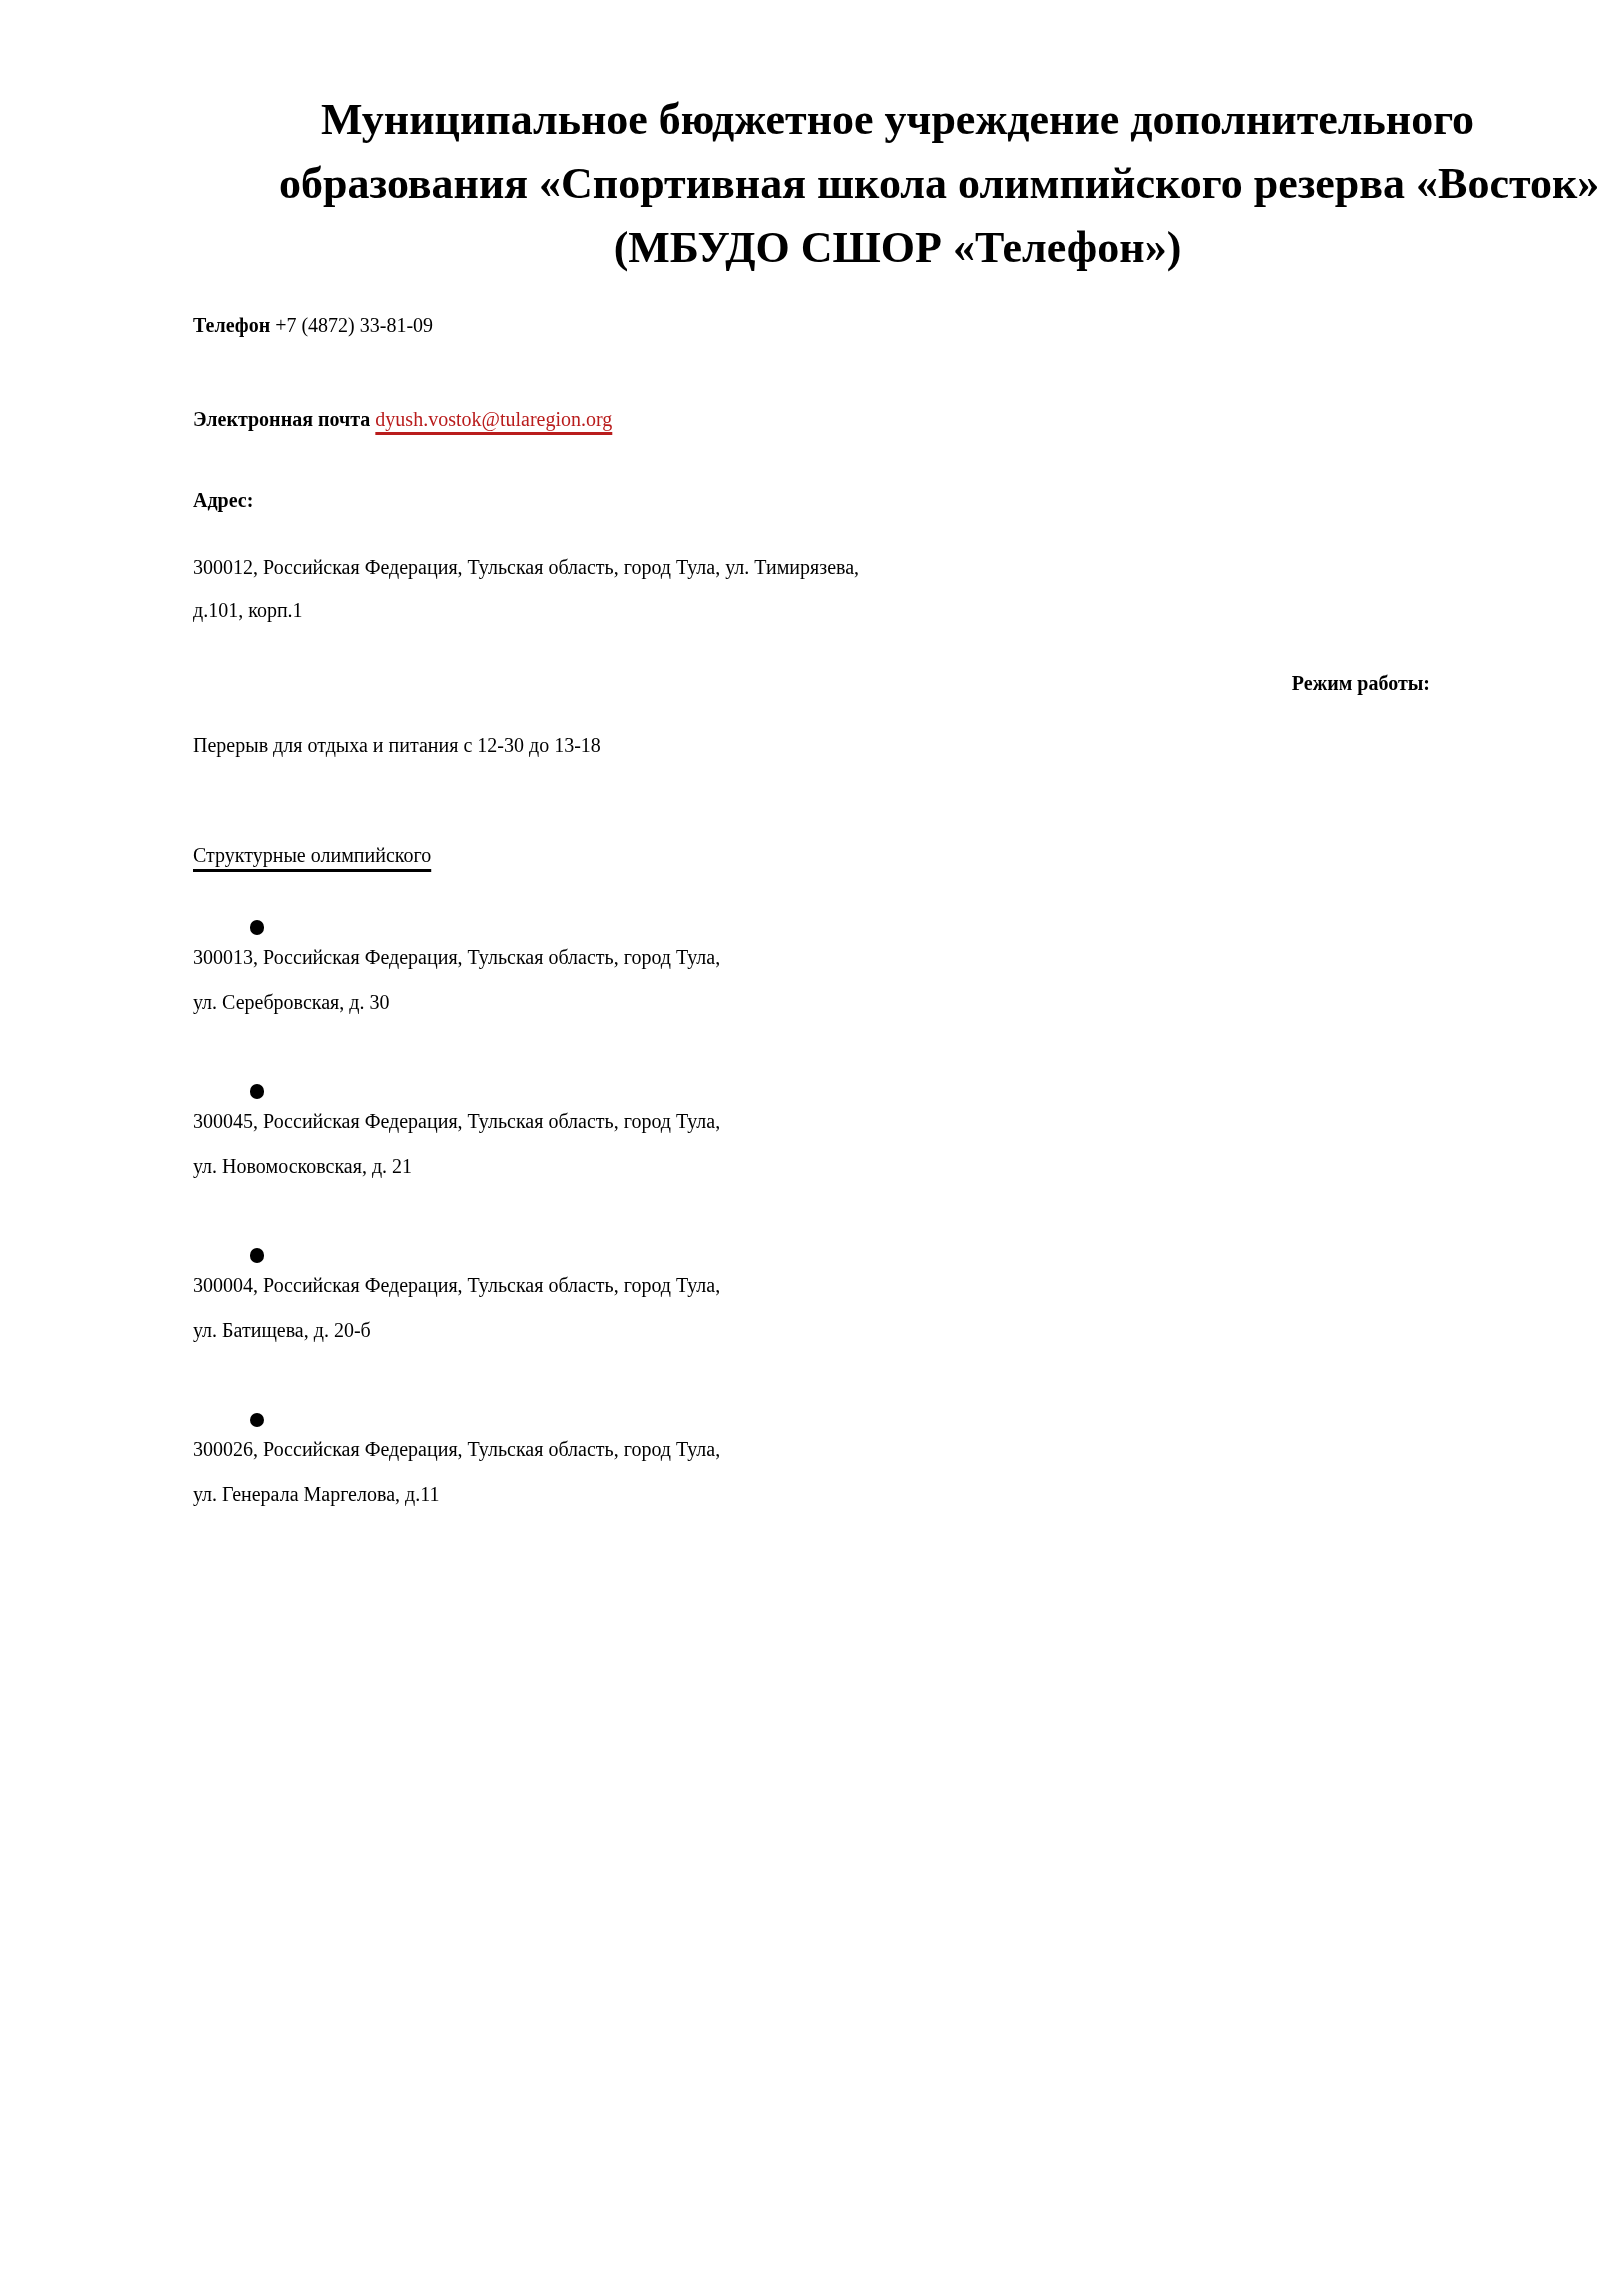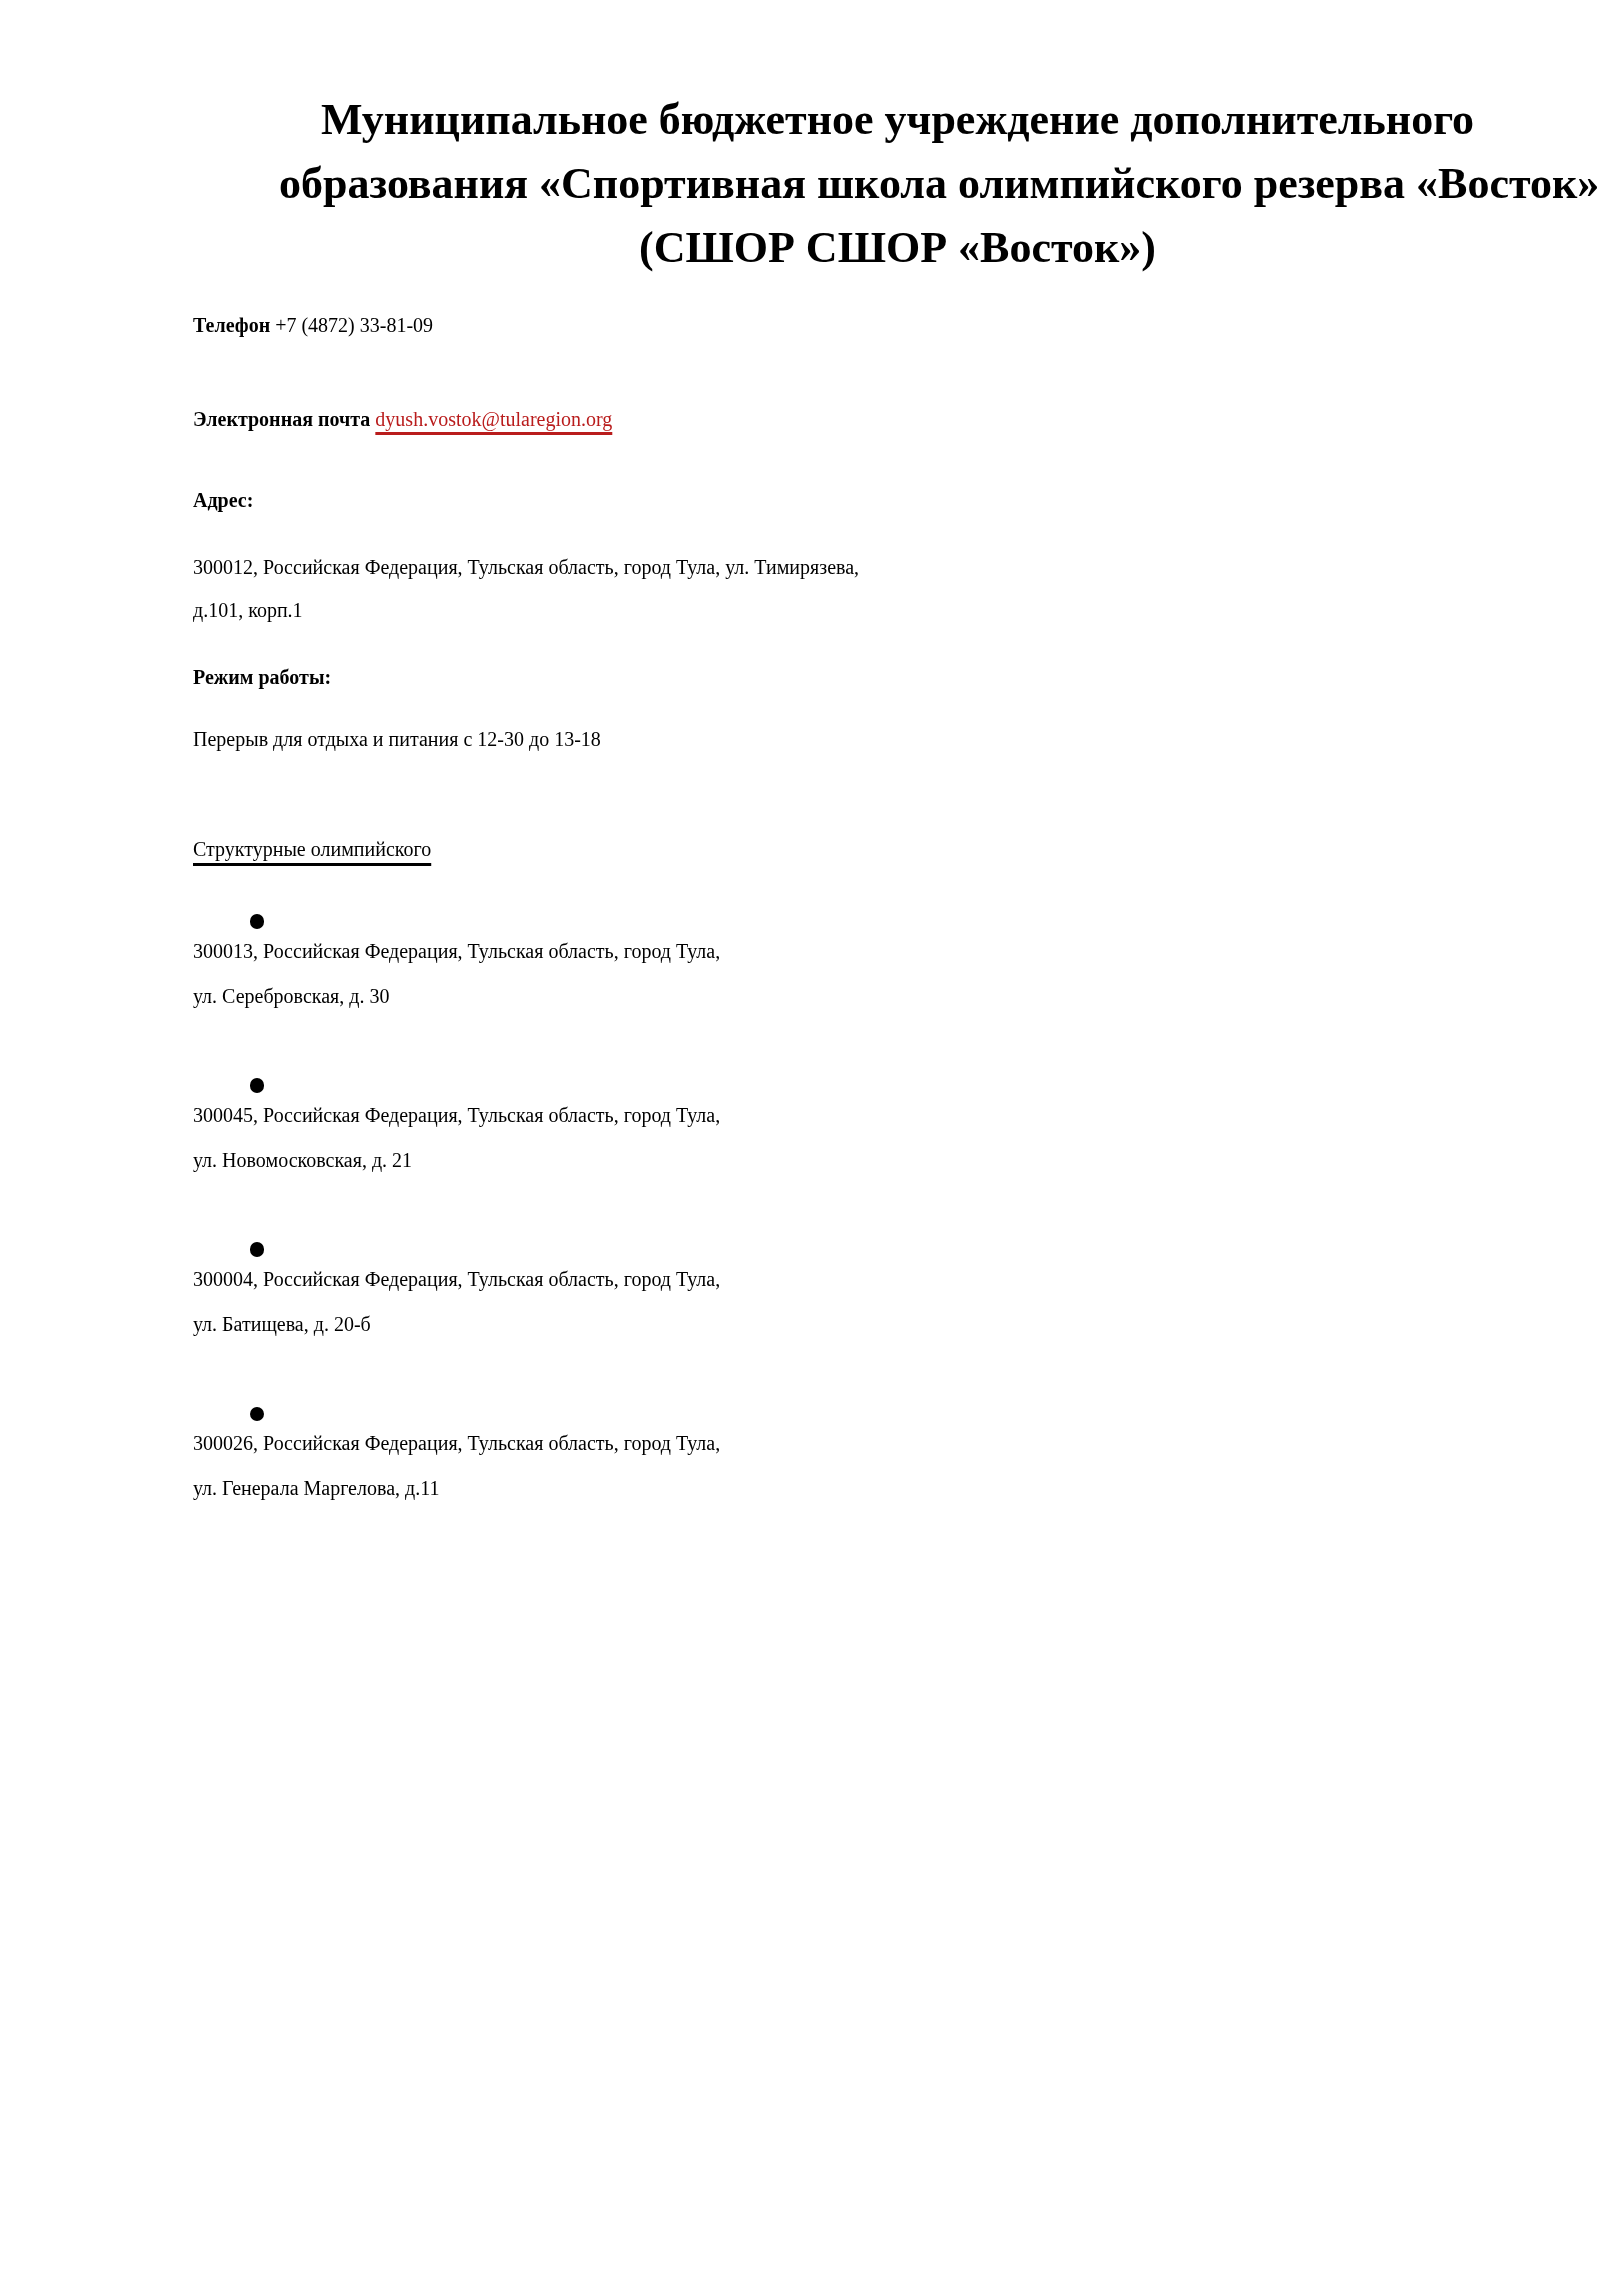--- a/index.html
+++ b/index.html
@@ -35,21 +35,21 @@
     font-size: 20px;
     line-height: 43px;
   }
   .line { white-space: nowrap; }
   .b { font-weight: bold; }
 
   .p-phone   { margin-top: 23.6px; }
   .p-email   { margin-top: 51px; }
   .p-addr-label  { margin-top: 38px; }
   .p-addr    { margin-top: 24px; }
-  .p-sched-label { margin-top: 24px; }
+  .p-sched-label { margin-top: 30px; text-align: right; }
   .p-sched   { margin-top: 19px; }
   .p-subdiv  { margin-top: 67px; }
 
   a.email-link {
     color: #b91c1c;
     text-decoration: underline;
     text-decoration-thickness: 2.6px;
     text-underline-offset: 5.9px;
     cursor: pointer;
   }
@@ -82,21 +82,21 @@
   }
 </style>
 </head>
 <body>
 
 <div class="page">
 
   <div class="title">
     <div class="title-line">Муниципальное бюджетное учреждение дополнительного</div>
     <div class="title-line">образования «Спортивная школа олимпийского резерва «Восток»</div>
-    <div class="title-line">(СШОР СШОР «Восток»)</div>
+    <div class="title-line">(МБУДО СШОР «Телефон»)</div>
   </div>
 
   <div class="para p-phone line">
     <span class="b">Телефон</span>
     <span>+7 (4872) 33-81-09</span>
   </div>
 
   <div class="para p-email line">
     <span class="b">Электронная почта</span>
     <a class="email-link">dyush.vostok@tularegion.org</a>

